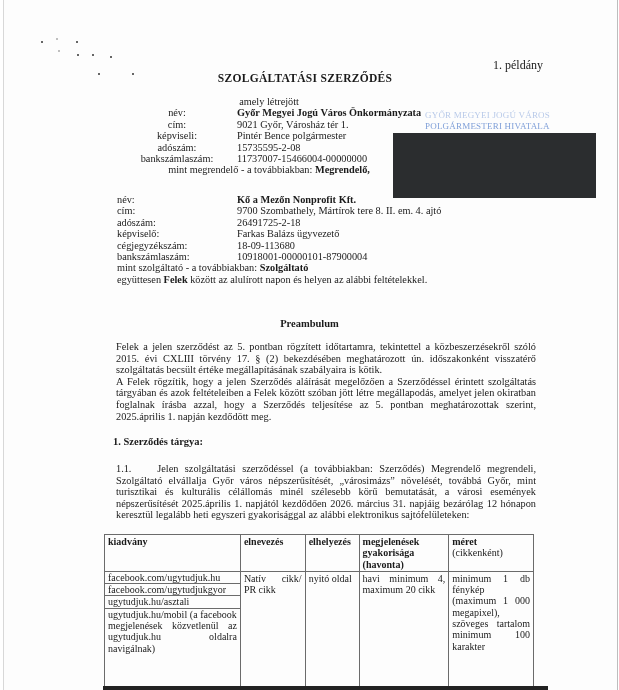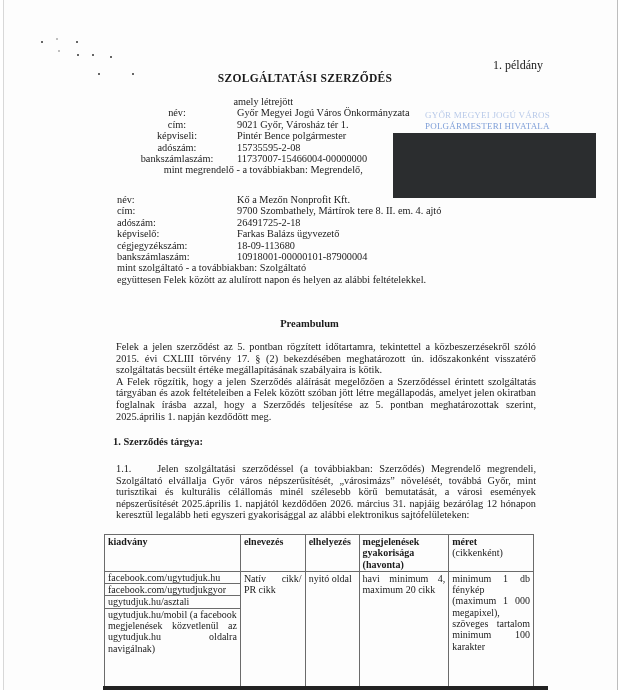--- a/index.html
+++ b/index.html
@@ -17,21 +17,21 @@
   }
   .abs { position:absolute; white-space:nowrap; }
   .specks span { position:absolute; width:2px; height:2px; background:#333; border-radius:1px; }
   .specks span.l { background:#aaa; }
   .copy-no { left:493px; top:58px; font-size:12px; }
   .title { left:0; width:610px; top:72px; text-align:center; font-size:11.5px; font-weight:bold; letter-spacing:0.3px; }
   .party { font-size:10.3px; line-height:11.4px; }
   .party .row { display:flex; }
   .party .k { width:120px; }
   .party .v { }
-  .party .b { font-weight:normal; }
+  .party .b { font-weight:bold; }
   .stamp {
     left:425px; top:110px; color:#7f9fd8; font-size:9px; line-height:10.5px; letter-spacing:0.2px;
   }
   .stamp .faint { opacity:0.55; }
   .redact { position:absolute; left:393px; top:133px; width:203px; height:65px; background:#2b2d2f; }
   .heading-c { left:0; width:619px; text-align:center; font-size:10.5px; font-weight:bold; }
   .para {
     position:absolute; left:116px; width:420px; font-size:10.3px; line-height:11.6px;
     text-align:justify; text-align-last:left;
   }

